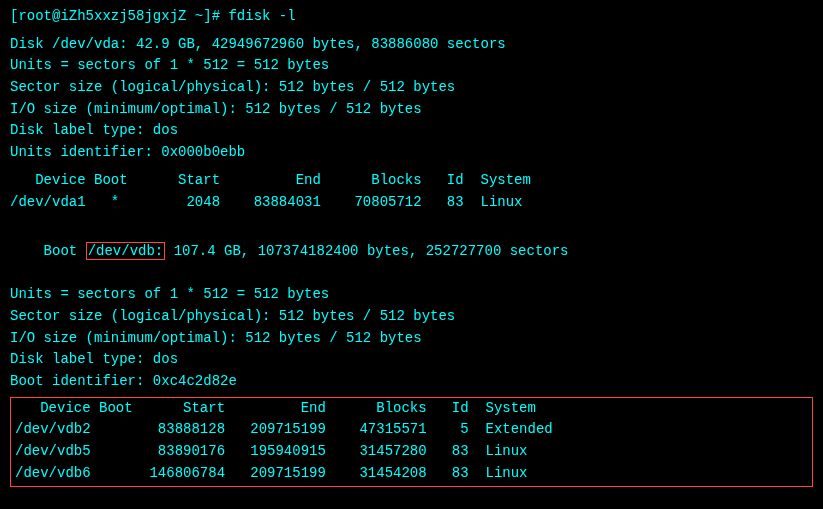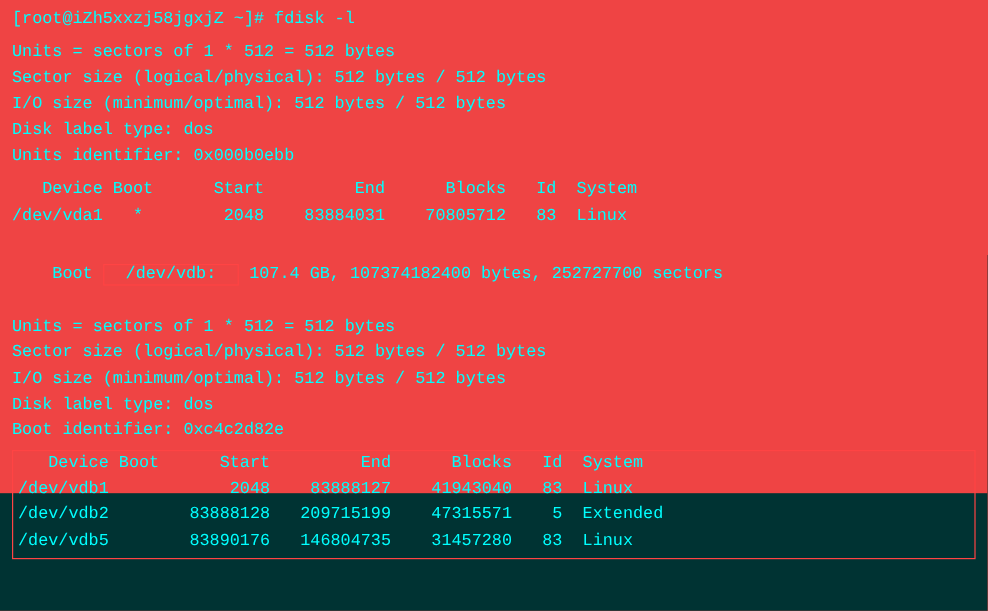--- a/index.html
+++ b/index.html
@@ -11,34 +11,34 @@
       width: 823px;
       height: 509px;
       background-color: #003333;
       font-family: 'Courier New', Courier, monospace;
       font-size: 14px;
       color: #00ffff;
       overflow: hidden;
     }
     .terminal {
       width: 823px;
-      height: 411px;
-      background-color: #ef4444;
+      height: 509px;
+      background-color: #000000;
       padding: 6px 10px;
       position: relative;
     }
     .line {
       white-space: pre;
       line-height: 1.55;
       color: #00ffff;
     }
     .highlight-box {
       display: inline;
       border: 1.5px solid #ff4444;
-      padding: 0 18px;
+      padding: 0 1px;
     }
     .table-line {
       white-space: pre;
       line-height: 1.55;
       color: #00ffff;
       padding: 0 4px;
     }
     .spacer {
       height: 6px;
     }
@@ -48,20 +48,21 @@
   </style>
 </head>
 <body>
 
 <div class="terminal">
 
   <div class="line prompt">[root@iZh5xxzj58jgxjZ ~]# fdisk -l</div>
 
   <div class="spacer"></div>
 
+  <div class="line">Disk /dev/vda: 42.9 GB, 42949672960 bytes, 83886080 sectors</div>
   <div class="line">Units = sectors of 1 * 512 = 512 bytes</div>
   <div class="line">Sector size (logical/physical): 512 bytes / 512 bytes</div>
   <div class="line">I/O size (minimum/optimal): 512 bytes / 512 bytes</div>
   <div class="line">Disk label type: dos</div>
   <div class="line">Units identifier: 0x000b0ebb</div>
 
   <div class="spacer"></div>
 
   <div class="line">   Device Boot      Start         End      Blocks   Id  System</div>
   <div class="line">/dev/vda1   *        2048    83884031    70805712   83  Linux</div>
@@ -72,18 +73,18 @@
     <span>Boot </span><span class="highlight-box">/dev/vdb:</span><span> 107.4 GB, 107374182400 bytes, 252727700 sectors</span>
   </div>
   <div class="line">Units = sectors of 1 * 512 = 512 bytes</div>
   <div class="line">Sector size (logical/physical): 512 bytes / 512 bytes</div>
   <div class="line">I/O size (minimum/optimal): 512 bytes / 512 bytes</div>
   <div class="line">Disk label type: dos</div>
   <div class="line">Boot identifier: 0xc4c2d82e</div>
 
   <div style="border: 1.5px solid #ff4444; margin-top: 4px; padding: 0 4px 2px 0;">
     <div class="table-line">   Device Boot      Start         End      Blocks   Id  System</div>
-    <div class="table-line">/dev/vdb1            2048    83888127    41943040   83  Linux</div>
     <div class="table-line">/dev/vdb2        83888128   209715199    47315571    5  Extended</div>
-    <div class="table-line">/dev/vdb5        83890176   146804735    31457280   83  Linux</div>
+    <div class="table-line">/dev/vdb5        83890176   195940915    31457280   83  Linux</div>
+    <div class="table-line">/dev/vdb6       146806784   209715199    31454208   83  Linux</div>
   </div>
 
 </div>
 
 </body></html>

